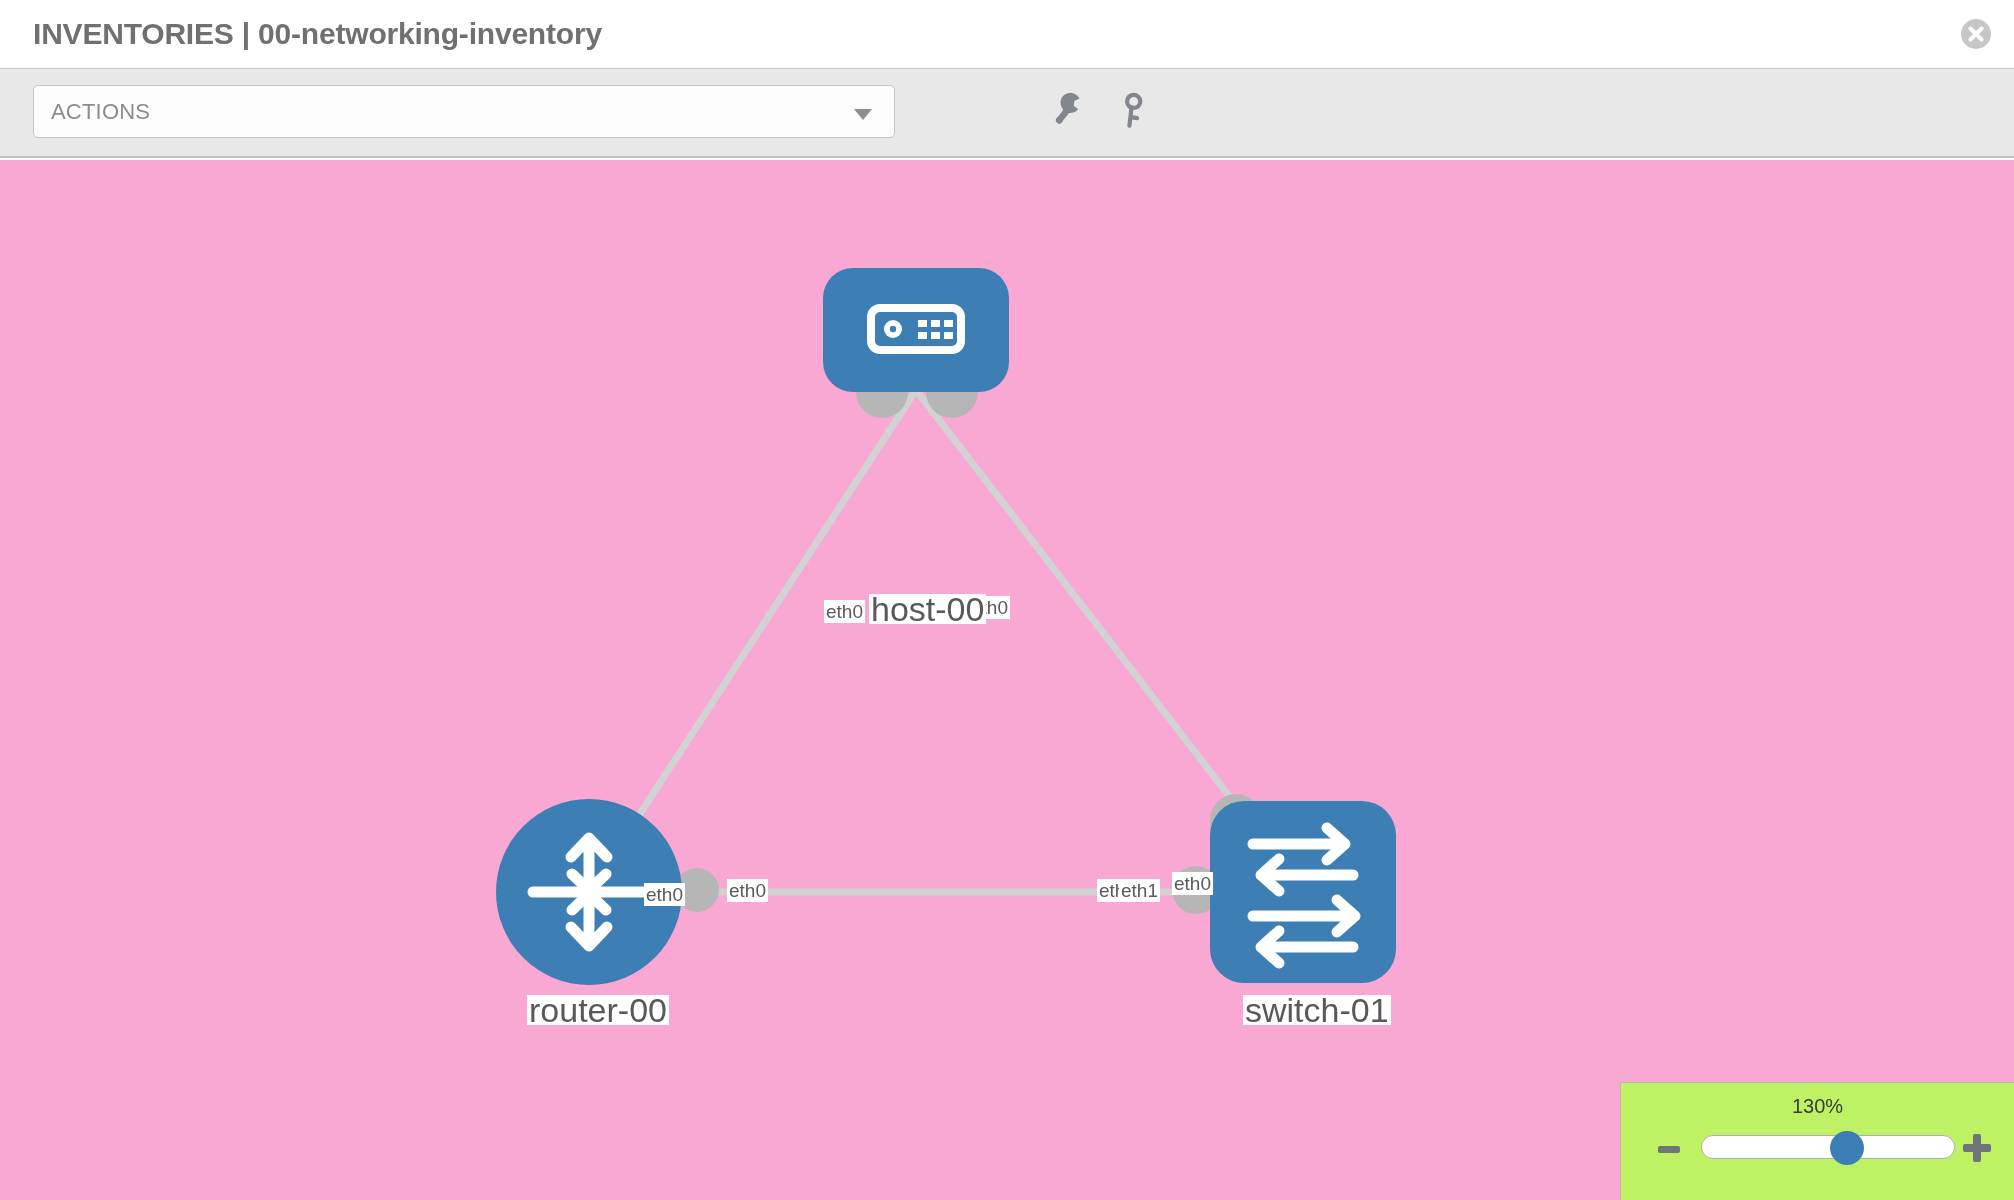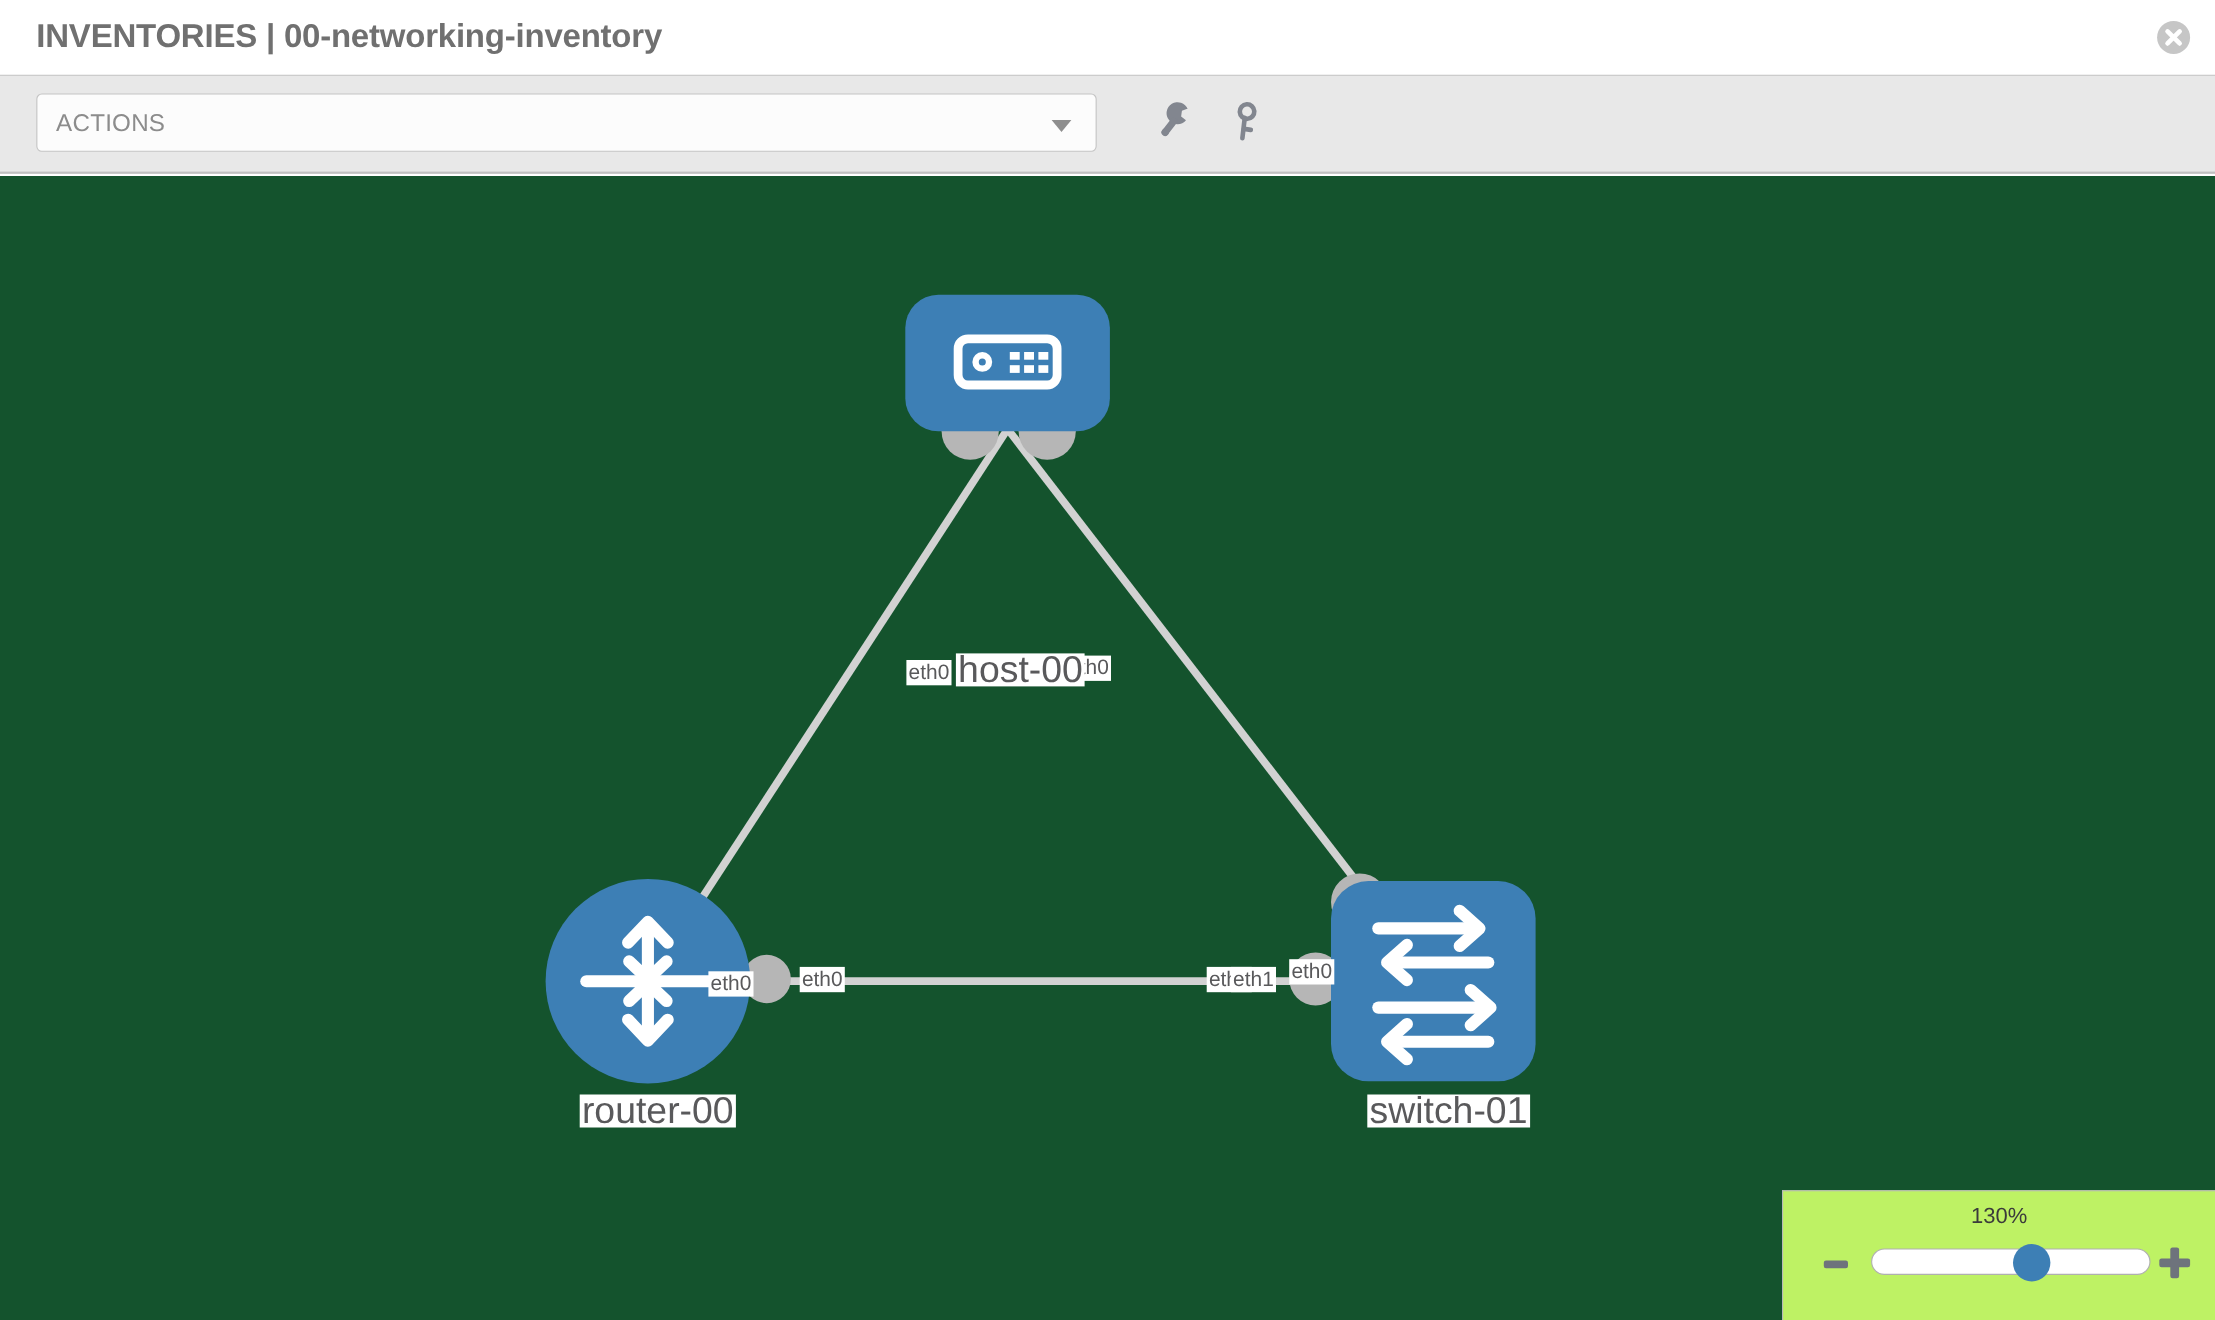--- a/index.html
+++ b/index.html
@@ -33,21 +33,21 @@
   
   #toolbar {
     position: absolute; left: 0; top: 68px;
     width: 2014px; height: 90px;
     background: #e8e8e8;
     border-top: 1px solid #c9c9c9;
     border-bottom: 2px solid #c0c0c0;
   }
   #actions-select {
     position: absolute; left: 33px; top: 16px;
-    width: 964px; height: 53px;
+    width: 862px; height: 53px;
     background: #fcfcfc;
     border: 1px solid #c4c4c4;
     border-radius: 5px;
     text-align: center;
   }
   #actions-select .sel-label {
     position: absolute; left: 17px; top: 13px;
     font-size: 22px; color: #8c8c8c;
     letter-spacing: 0.2px;
   }
@@ -76,21 +76,21 @@
   #search-box .sel-label {
     position: absolute; left: 17px; top: 13px;
     font-size: 22px; color: #9a9a9a;
     letter-spacing: 0.2px;
   }
 
   
   #canvas {
     position: absolute; left: 0; top: 160px;
     width: 2014px; height: 1040px;
-    background: #14532d;
+    background: #f9a8d4;
     overflow: hidden;
   }
   #topology-svg {
     position: absolute; left: 0; top: 0;
     width: 2014px; height: 1040px;
   }
 
   
   .node-label {
     position: absolute;

